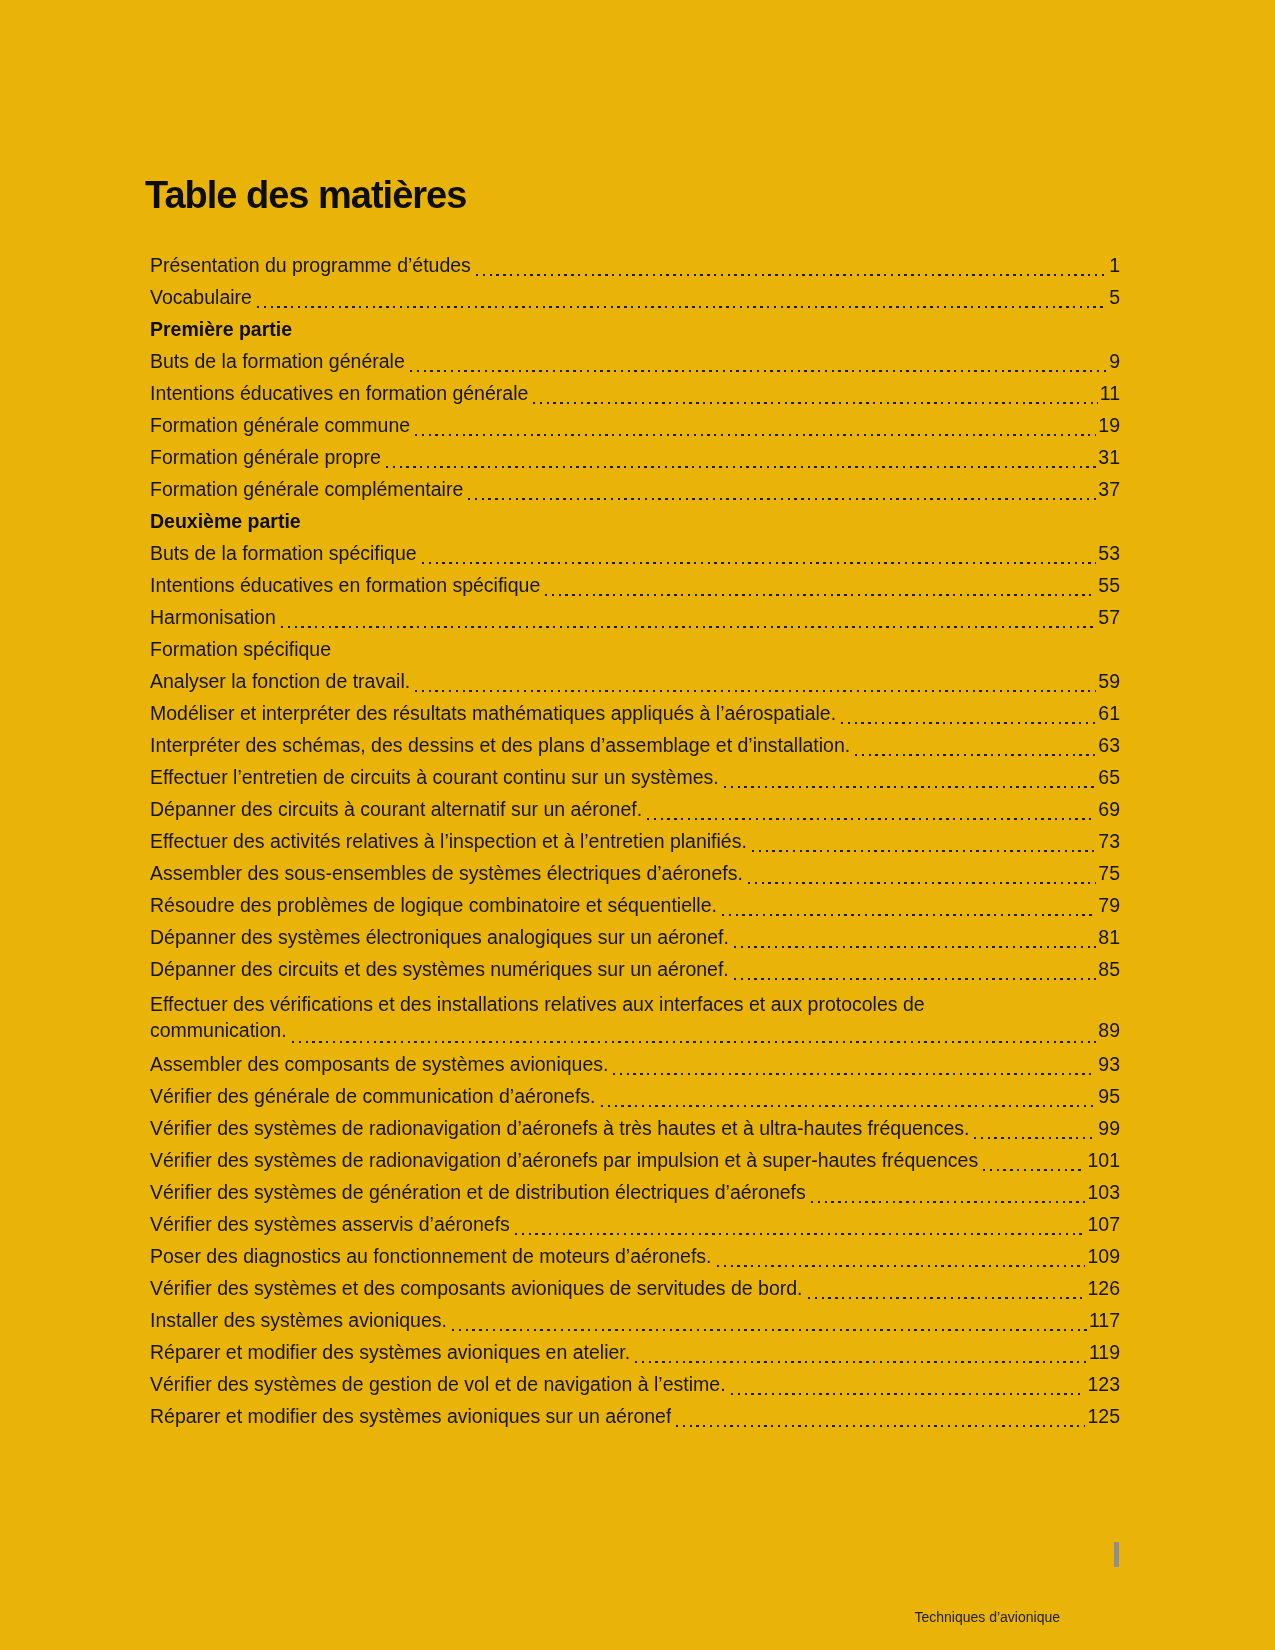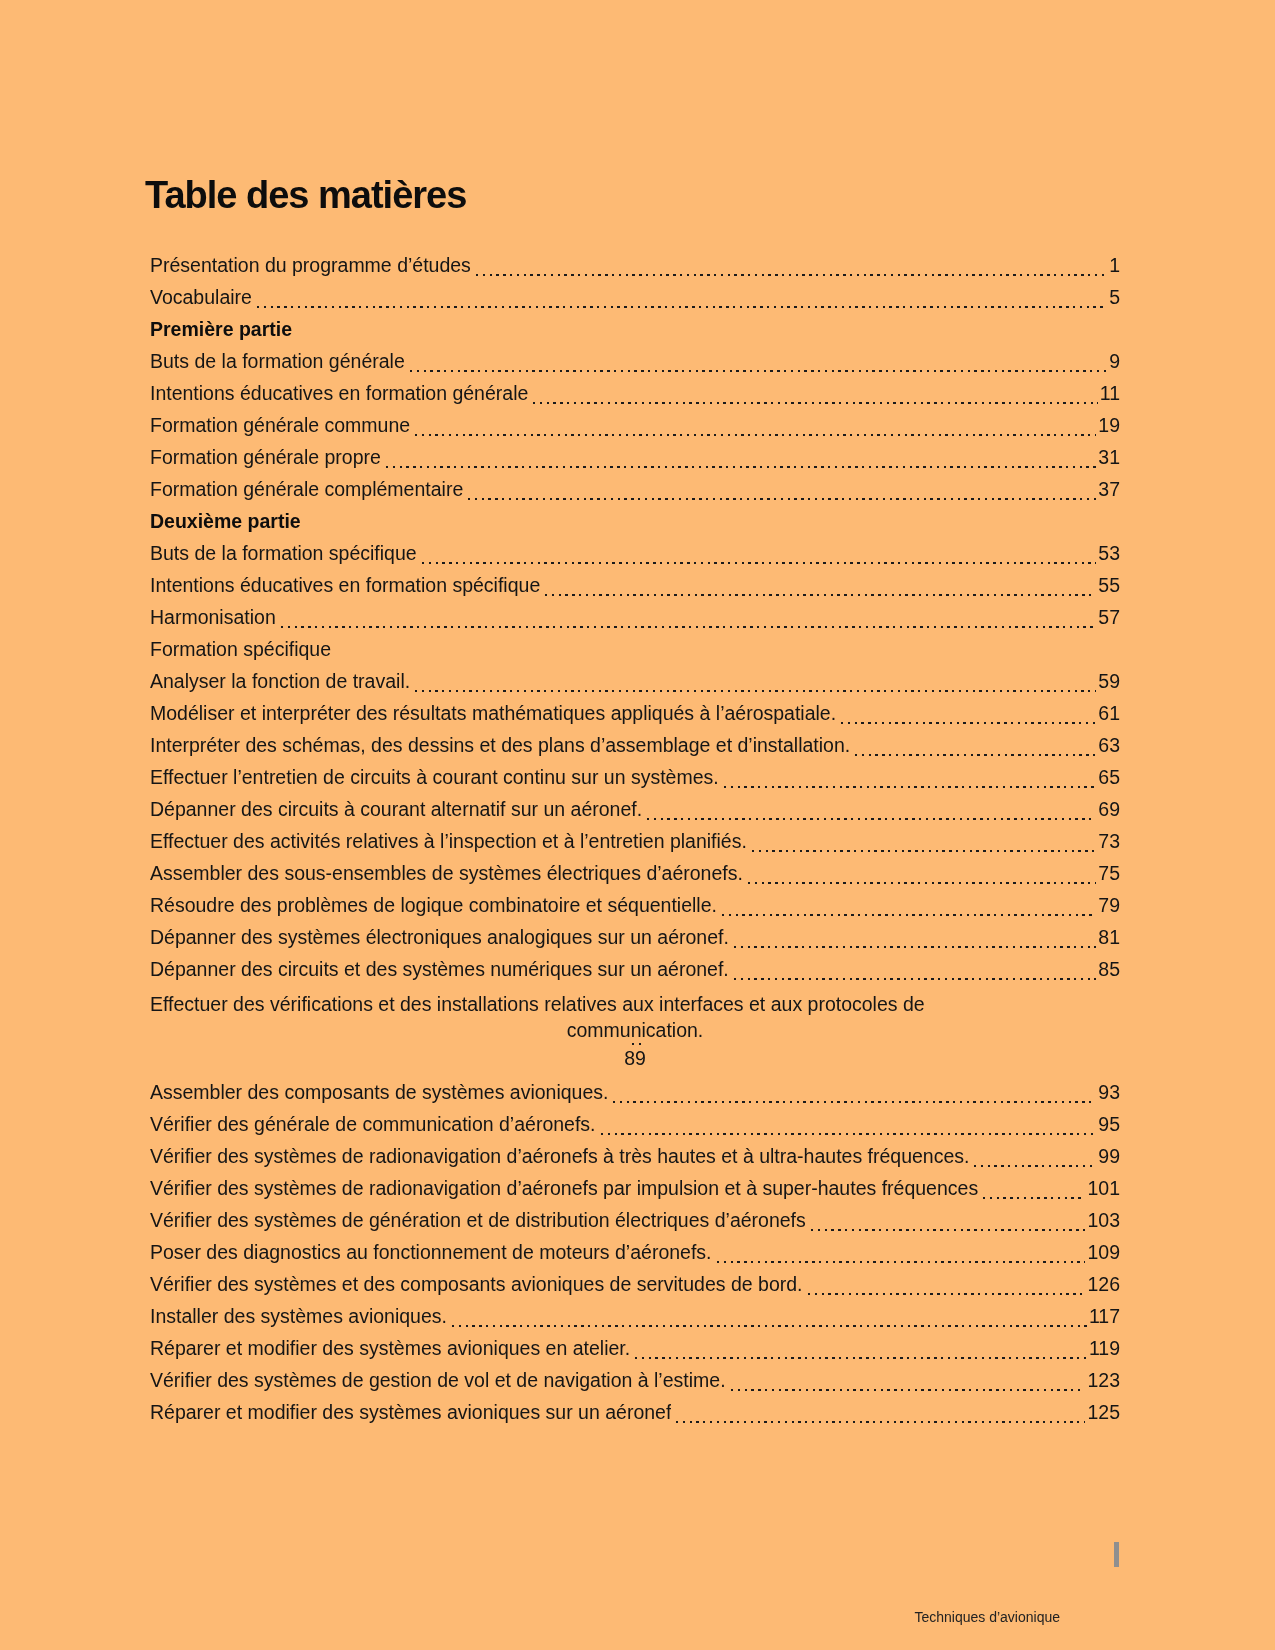--- a/index.html
+++ b/index.html
@@ -1,20 +1,20 @@
 <!DOCTYPE html>
 <html><head>
 <meta charset="utf-8">
 <style>
   html,body { margin:0; padding:0; background:#e8e8e8; }
   .page {
     position:relative;
     width:1275px; height:1650px;
     margin:0 auto;
-    background:#fdba74;
+    background:#eab308;
     font-family:"Liberation Sans","DejaVu Sans",sans-serif;
     color:#151515;
     overflow:hidden;
   }
   .doc-title {
     position:absolute;
     left:145px; top:149px;
     font-size:38px;
     font-weight:700;
     letter-spacing:-1px;
@@ -47,24 +47,23 @@
   .page-num { flex:0 0 auto; }
   .toc-section {
     font-weight:700;
     color:#0d0d0d;
   }
   .toc-plain {  }
   .toc-two { display:block; margin-bottom:11px; font-size:19.5px; }
   .toc-two .wrap-line { line-height:26px; white-space:nowrap; }
   .toc-two .line2 {
     display:flex;
-    align-items:center;
+    align-items:flex-end;
     line-height:26px;
     white-space:nowrap;
-    flex-direction:column;
   }
   .footer-label {
     position:absolute;
     top:1609px; right:215px;
     font-size:14px;
     color:#222222;
     white-space:nowrap;
   }
   .footer-bar {
     position:absolute;
@@ -217,20 +216,25 @@
         <span class="label">Vérifier des systèmes de radionavigation d’aéronefs par impulsion et à super-hautes fréquences</span>
         <span class="leader"></span>
         <span class="page-num">101</span>
       </div>
       <div class="toc-row">
         <span class="label">Vérifier des systèmes de génération et de distribution électriques d’aéronefs</span>
         <span class="leader"></span>
         <span class="page-num">103</span>
       </div>
       <div class="toc-row">
+        <span class="label">Vérifier des systèmes asservis d’aéronefs</span>
+        <span class="leader"></span>
+        <span class="page-num">107</span>
+      </div>
+      <div class="toc-row">
         <span class="label">Poser des diagnostics au fonctionnement de moteurs d’aéronefs.</span>
         <span class="leader"></span>
         <span class="page-num">109</span>
       </div>
       <div class="toc-row">
         <span class="label">Vérifier des systèmes et des composants avioniques de servitudes de bord.</span>
         <span class="leader"></span>
         <span class="page-num">126</span>
       </div>
       <div class="toc-row">

